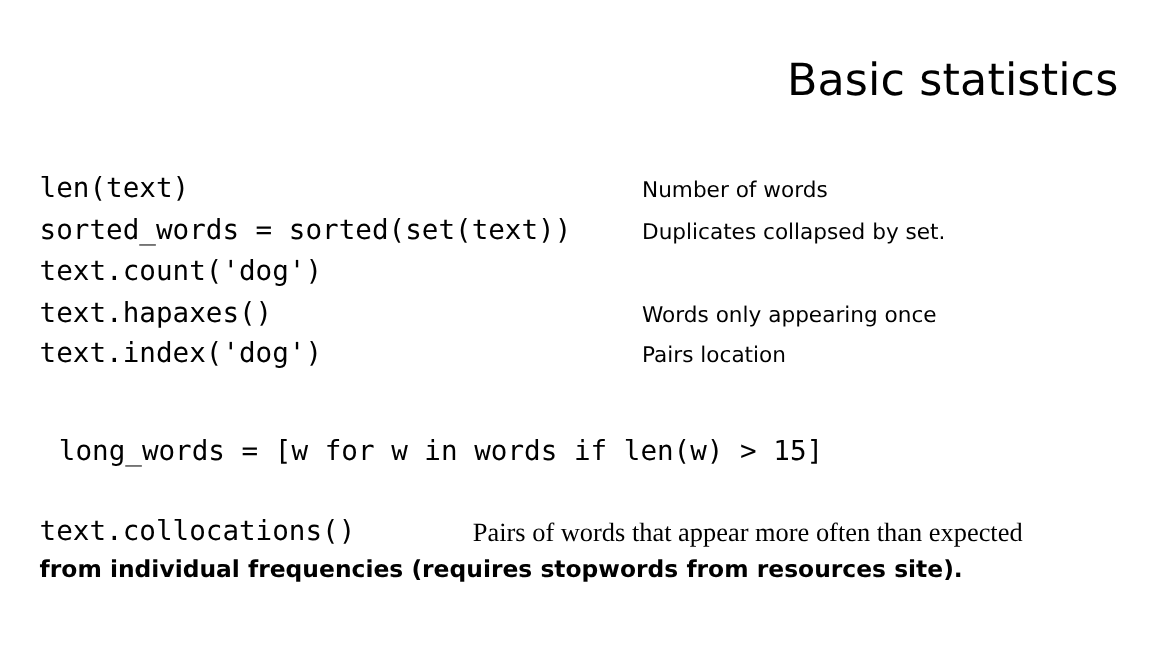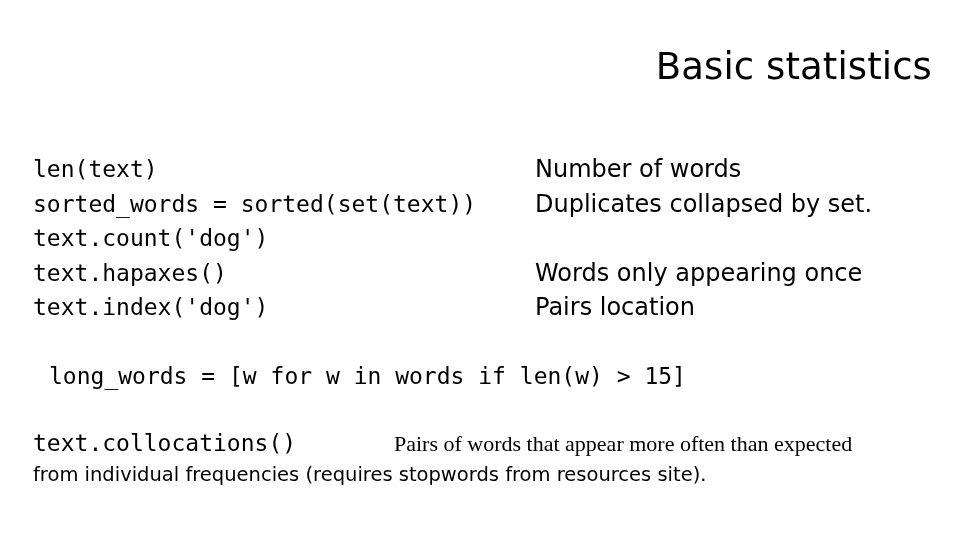--- a/index.html
+++ b/index.html
@@ -36,40 +36,40 @@
     line-height: 50px;
     letter-spacing: 0.1px;
     color: #000000;
     white-space: nowrap;
   }
 
   
   .api-table {
     position: absolute;
     left: 33px;
-    top: 152px;
+    top: 140px;
     width: 890px;
   }
   .api-row {
     display: flex;
     align-items: baseline;
     height: 34.6px;
   }
   .api-code {
     flex: 0 0 502px;
     font-family: "DejaVu Sans Mono", monospace;
     font-size: 23px;
     line-height: 34.6px;
     white-space: pre;
     color: #000000;
   }
   .api-desc {
     flex: 1 1 auto;
     font-family: "DejaVu Sans", sans-serif;
-    font-size: 24px;
+    font-size: 18px;
     line-height: 34.6px;
     white-space: pre;
     color: #000000;
   }
 
   
   .code-line {
     position: absolute;
     left: 33px;
     top: 359px;
@@ -108,20 +108,21 @@
     line-height: 31px;
     white-space: pre;
     color: #000000;
   }
   .bottom-line-2 {
     font-family: "DejaVu Sans", sans-serif;
     font-size: 19.5px;
     line-height: 31px;
     white-space: pre;
     color: #000000;
+    font-weight: bold;
   }
 </style>
 </head>
 <body>
 
 <div class="slide">
 
   <div class="slide-title">Basic statistics</div>
 
   <div class="api-table">

